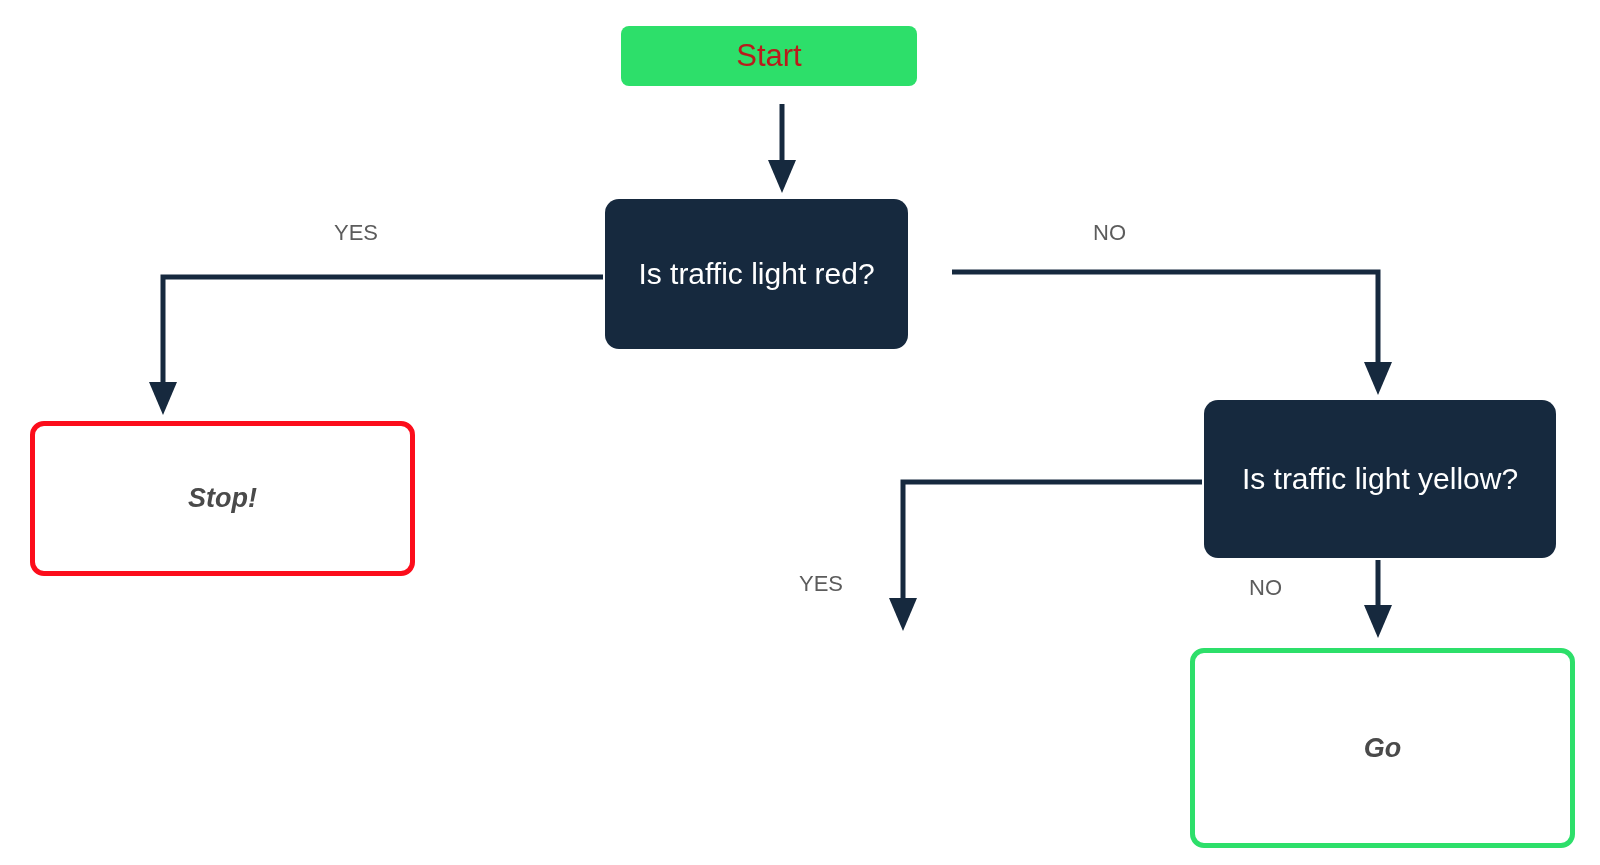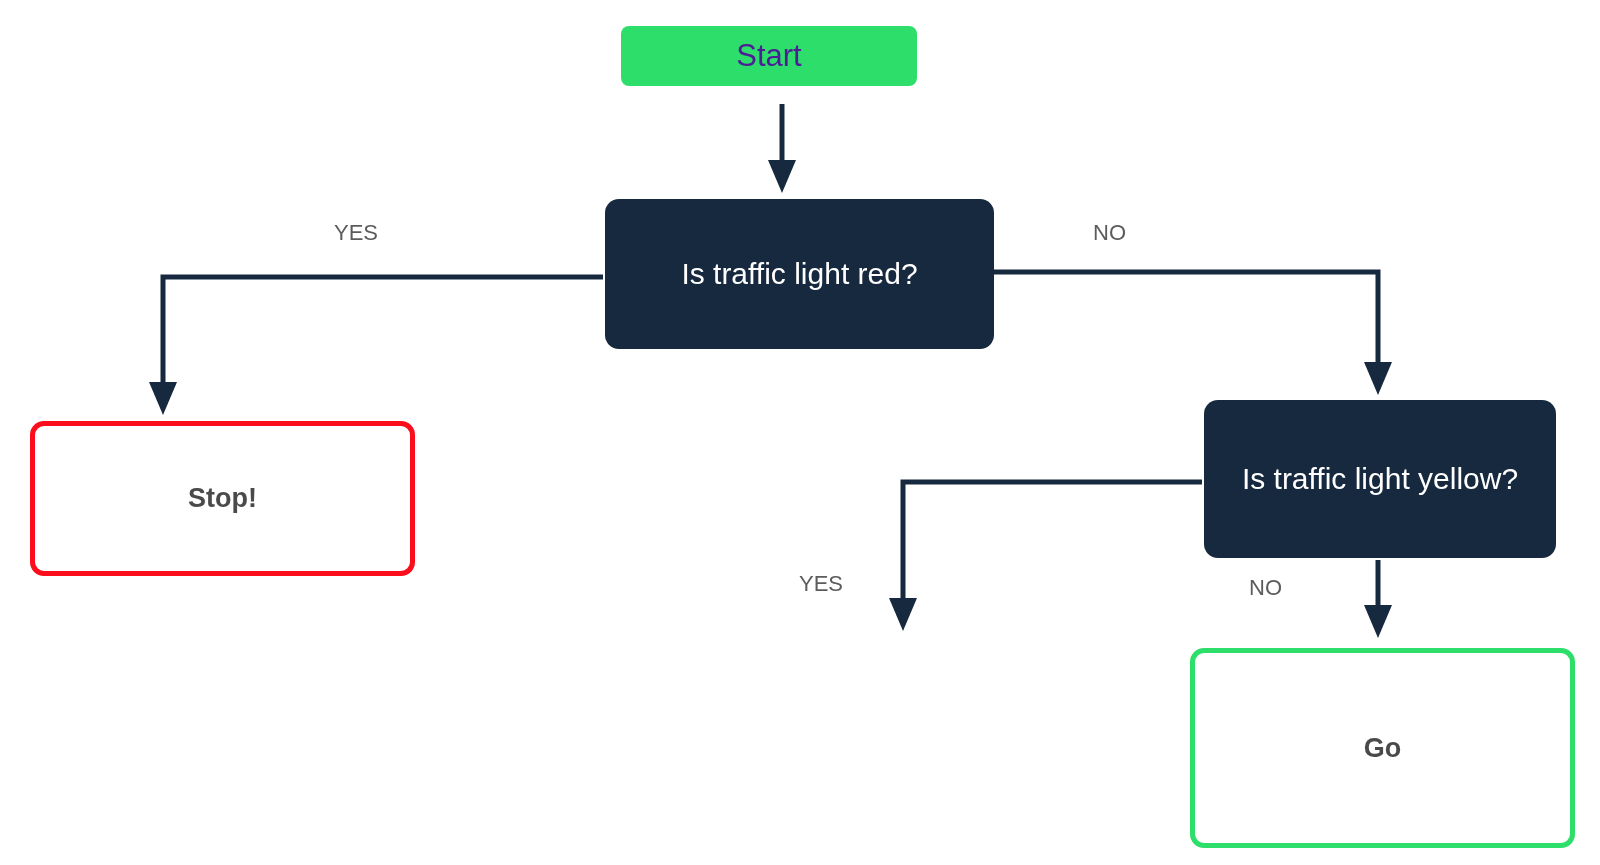--- a/index.html
+++ b/index.html
@@ -42,41 +42,42 @@
     line-height: 1.2;
     padding: 0 14px;
   }
   
   .node--start {
     background: #2ddf6a;
     border: none;
     border-radius: 8px;
   }
   .node--start .node-label {
-    color: #4c1d95;
+    color: #b91c1c;
     font-size: 31px;
     font-weight: 400;
   }
   
   .node--decision {
     background: #16293e;
     border: none;
     border-radius: 14px;
   }
   .node--decision .node-label {
     color: #ffffff;
     font-size: 30px;
     font-weight: 400;
   }
   
   .node--outcome {
     background: #ffffff;
     border-style: solid;
     border-width: 5px;
     border-radius: 14px;
+    font-style: italic;
   }
   .node--outcome .node-label {
     color: #4a4a4a;
     font-size: 27px;
     font-weight: bold;
   }
   .node--stop   { border-color: #fc0d1b; }
   .node--slow   { border-color: #f0a000; }
   .node--go     { border-color: #2ddf6a; }
 
@@ -124,21 +125,21 @@
      Go --&gt;
     <g>
       <path d="M 1378 560 L 1378 621" fill="none" stroke="#16293e" stroke-width="5" marker-end="url(#arrowhead)"></path>
     </g>
   </svg>
 
   <div class="node node--start" style="left:621px; top:26px; width:296px; height:60px;">
     <span class="node-label">Start</span>
   </div>
 
-  <div class="node node--decision" style="left:605px; top:199px; width:389px; height:150px;">
+  <div class="node node--decision" style="left:605px; top:199px; width:303px; height:150px;">
     <span class="node-label">Is traffic light red?</span>
   </div>
 
   <div class="node node--outcome node--stop" style="left:30px; top:421px; width:385px; height:155px;">
     <span class="node-label">Stop!</span>
   </div>
 
   <div class="node node--decision" style="left:1204px; top:400px; width:352px; height:158px;">
     <span class="node-label">Is traffic light yellow?</span>
   </div>

